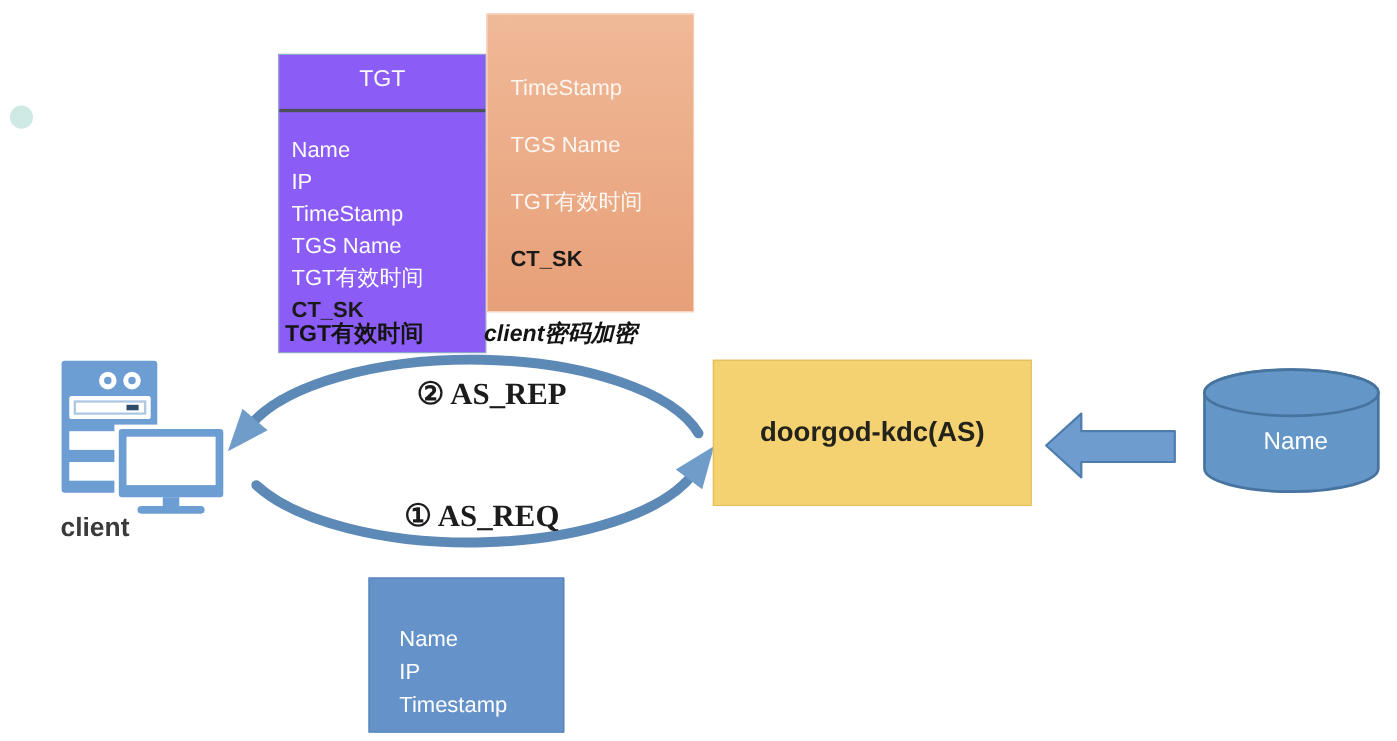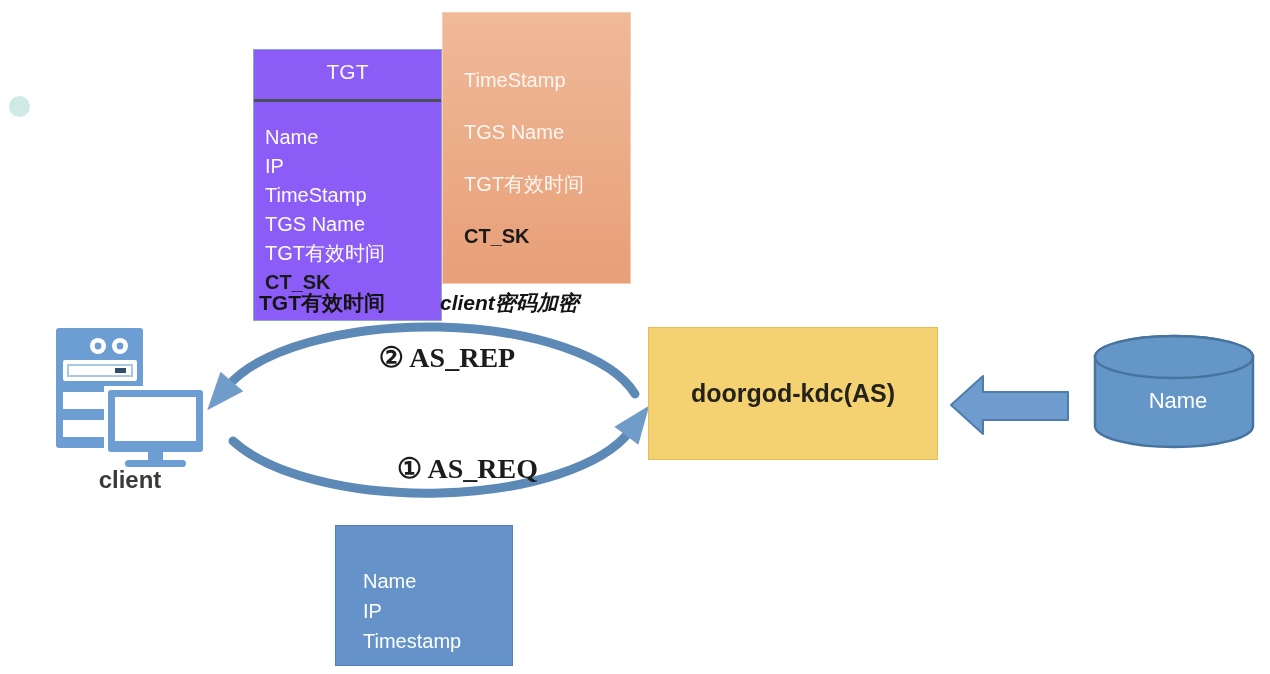--- a/index.html
+++ b/index.html
@@ -28,31 +28,31 @@
   .enc-fields .keyfield { color:#1a1a1a; font-weight:bold; font-size:20px; line-height:20px; }
 
   .caption { position:absolute; top:289px; font-size:21px; font-weight:bold; color:#141414; white-space:nowrap; }
   .caption.tgs { left:259px; }
   .caption.cli { left:440px;font-style:italic; }
 
   
   .flow-label { position:absolute; font-family:"Liberation Serif", serif; font-weight:bold;
                 font-size:28px; color:#1c1c1c; text-align:center; white-space:nowrap; }
   .as-rep { left:352px; top:341px; width:190px; }
-  .as-req { left:338px; top:452px; width:200px;text-align:right; }
+  .as-req { left:338px; top:452px; width:200px; }
 
   
   .kdc-box { position:absolute; left:648px; top:327px; width:290px; height:133px;
              background:#f5d271; border:1px solid #e2bd5a;
              display:flex; align-items:center; justify-content:center; }
   .kdc-box .kdc-label { font-size:25px; font-weight:bold; color:#23231c; }
 
   
   .client-svg { position:absolute; left:55px; top:326px; }
-  .client-label { position:absolute; left:55px; top:466px; width:150px; text-align:center;
+  .client-label { position:absolute; left:55px; top:466px; width:150px; 
                   font-size:24px; font-weight:600; color:#3a3a3a; }
 
   
   .db-svg { position:absolute; left:1093px; top:333px; }
   .db-label { position:absolute; left:1097px; top:388px; width:162px; text-align:center;
               font-size:22px; color:#ffffff; }
 
   
   .req-box { position:absolute; left:335px; top:525px; width:178px; height:141px;
              background:#6593c9; border:1px solid #5181b8; }

